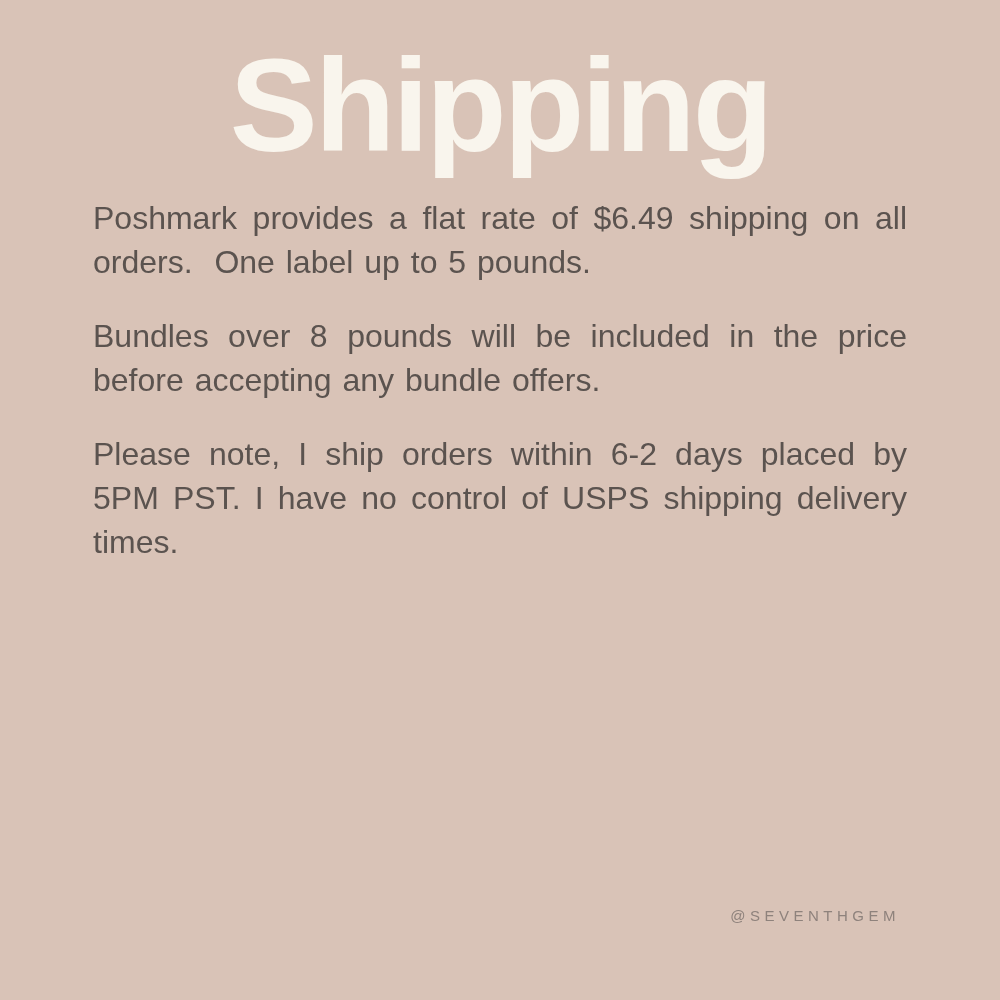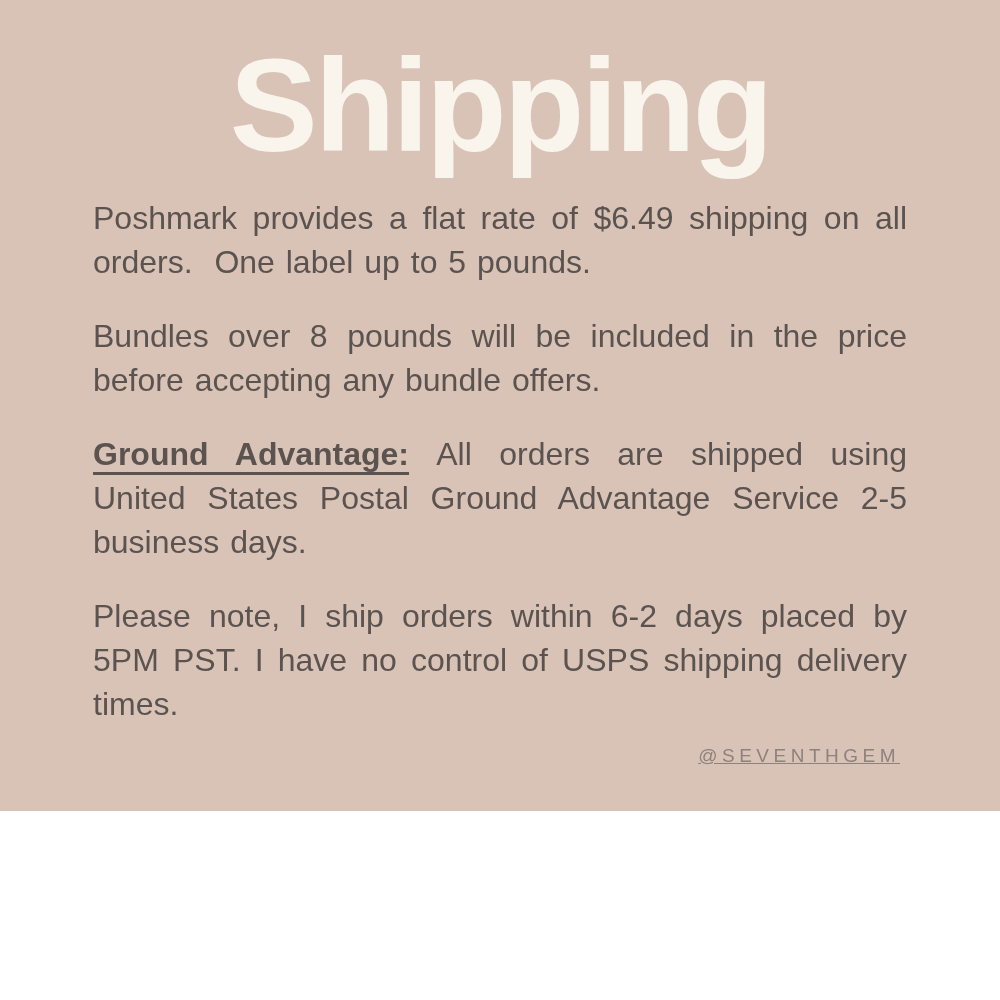--- a/index.html
+++ b/index.html
@@ -3,21 +3,21 @@
 <meta charset="utf-8">
 <style>
   html, body {
     margin: 0;
     padding: 0;
     background: #ffffff;
   }
   .card {
     position: relative;
     width: 1000px;
-    height: 811px;
+    height: 1000px;
     box-sizing: border-box;
     padding-top: 26px;
     overflow: hidden;
     background: var(--background, #d9c3b7);
     font-family: "Liberation Sans", sans-serif;
   }
   .title {
     margin: 0 0 10px 0;
     text-align: center;
     font-family: "Liberation Sans", sans-serif;
@@ -41,48 +41,44 @@
   .para-heading {
     font-weight: 700;
     text-decoration: underline;
     text-decoration-thickness: 3px;
     text-underline-offset: 7px;
     margin-right: 0.85em;
   }
   .watermark {
     position: absolute;
     right: 100px;
-    bottom: 44px;
-    font-size: 19px;
+    bottom: 76px;
+    font-size: 15px;
     letter-spacing: 4.5px;
     font-weight: 400;
     color: var(--watermark-text, #8e827c);
-    text-decoration: underline;
   }
 </style>
 </head>
 <body>
 
 <div class="card">
 
   <h1 class="title">Shipping</h1>
 
   <div class="body-text">
 
     <p>
       <span>Poshmark provides a flat rate of $6.49 shipping on all orders.&nbsp; One label up to 5 pounds.</span>
     </p>
 
     <p>
       <span>Bundles over 8 pounds will be included in the price before accepting any bundle offers.</span>
     </p>
 
-    <p>
-      <span class="para-heading">Ground Advantage:</span><span>All orders are shipped using United States Postal Ground Advantage Service 2-5 business days.</span>
-    </p>
 
 
     <p>
       <span>Please note, I ship orders within 6-2 days placed by 5PM PST. I have no control of USPS shipping delivery times.</span>
     </p>
 
   </div>
 
   <div class="watermark">@SEVENTHGEM</div>
 

